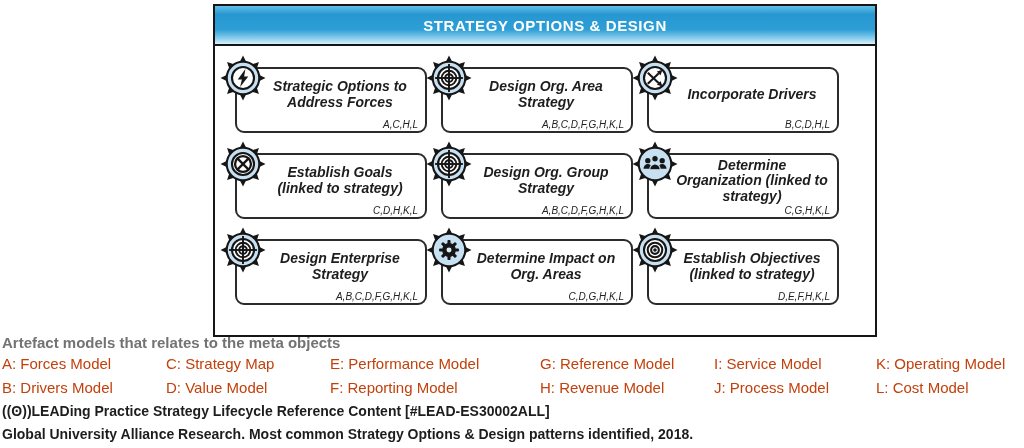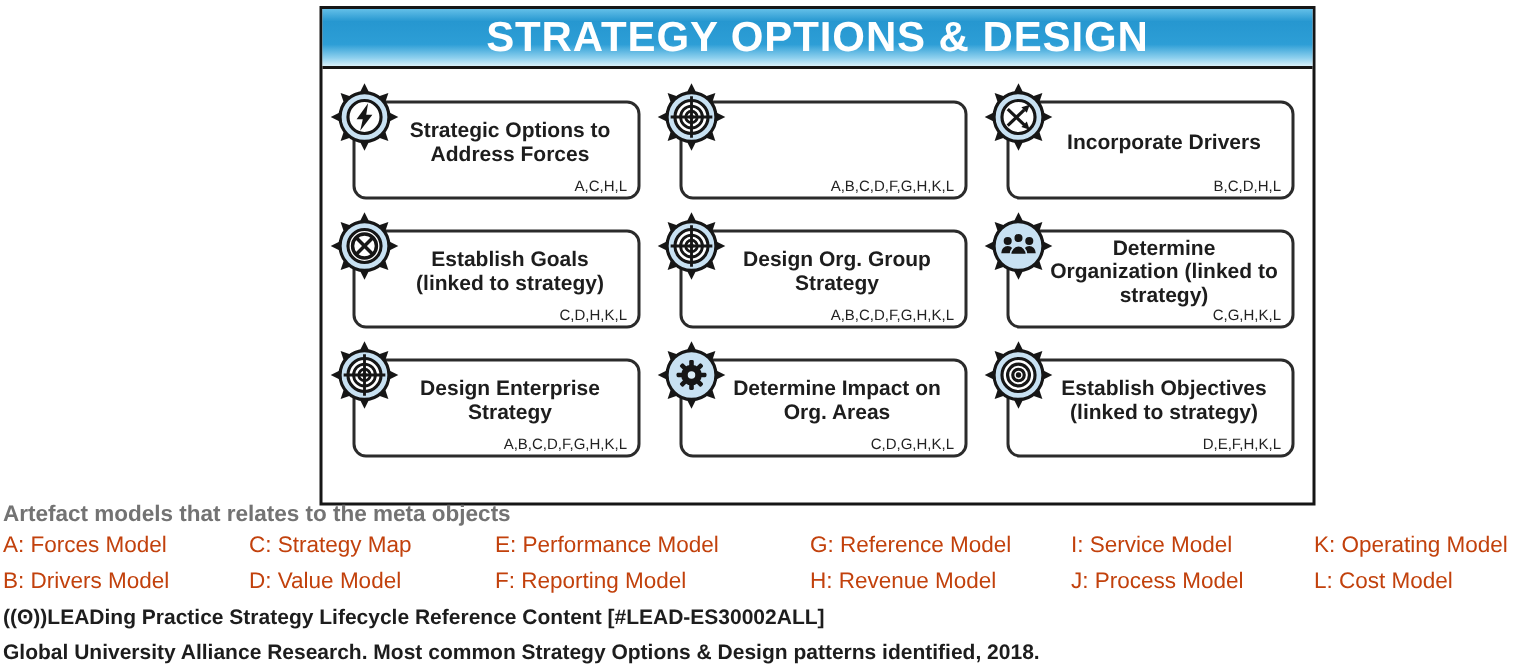--- a/index.html
+++ b/index.html
@@ -11,27 +11,28 @@
   .panel{
     position:absolute;left:213px;top:4px;width:664px;height:333px;
     border:2px solid #161616;background:#fff;box-sizing:border-box;
   }
   .titlebar{
     height:38px;border-bottom:2px solid #161616;
     background:linear-gradient(180deg,#63bfe8 0%,#2697d0 22%,#2d9ed6 62%,#8ed0ee 86%,#d9f1fb 100%);
     display:flex;align-items:center;justify-content:center;
   }
   .titlebar span{
-    color:#ffffff;font-weight:bold;font-size:28px;letter-spacing:.6px;
+    color:#ffffff;font-weight:bold;font-size:15px;letter-spacing:.6px;
   }
   .grid{
     position:relative;display:grid;
     grid-template-columns:repeat(3,192px);
-    grid-auto-rows:66px;gap:20px 26px;
+    grid-auto-rows:66px;gap:20px 14px;
     padding:21px 32px 0 20px;
+    font-style:italic;
   }
   .card{
     position:relative;border:2px solid #2b2b2b;border-radius:9px;background:#fff;
     display:flex;flex-direction:column;align-items:center;justify-content:center;
     box-sizing:border-box;padding:4px 8px 14px 26px;
   }
   .card-title{
     font-weight:bold;font-size:14px;line-height:1.12;text-align:center;color:#1d1d1d;
   }
   .card-codes{
@@ -102,20 +103,21 @@
           <circle cx="24" cy="24" r="11.5" fill="#ffffff" stroke="#161616" stroke-width="2.2"></circle>
           <g stroke="#161616" stroke-width="2" fill="none">
             <line x1="24" y1="9.5" x2="24" y2="38.5"></line>
             <line x1="9.5" y1="24" x2="38.5" y2="24"></line>
             <circle cx="24" cy="24" r="7.6"></circle>
             <circle cx="24" cy="24" r="4"></circle>
           </g>
           <circle cx="24" cy="24" r="1.7" fill="#161616"></circle>
         </svg>
       </span>
+      <div class="card-title">Design Org. Area Strategy</div>
       <div class="card-codes">A,B,C,D,F,G,H,K,L</div>
     </div>
 
     <div class="card">
       <span class="badge">
         <svg width="46" height="46" viewBox="0 0 48 48">
           <g fill="#161616">
             <polygon points="24,0.5 19.5,9.5 28.5,9.5"></polygon>
             <polygon points="24,0.5 19.5,9.5 28.5,9.5" transform="rotate(45 24 24)"></polygon>
             <polygon points="24,0.5 19.5,9.5 28.5,9.5" transform="rotate(90 24 24)"></polygon>

